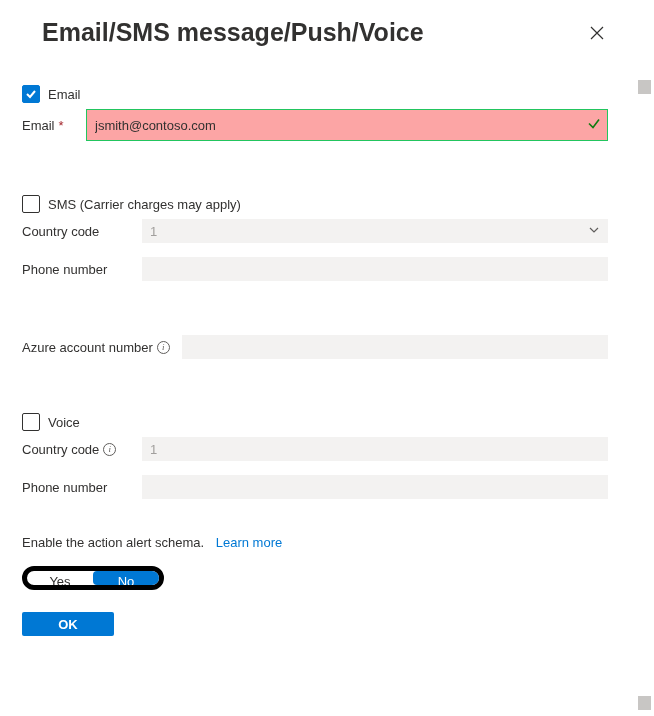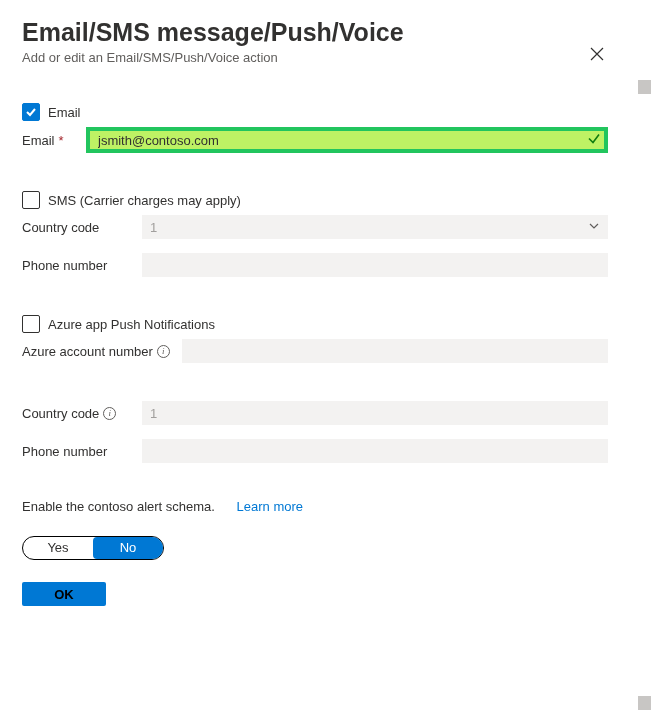--- a/index.html
+++ b/index.html
@@ -14,21 +14,22 @@
     overflow: hidden;
     position: relative;
   }
   .panel {
     padding: 18px 22px 0 22px;
     width: 630px;
   }
   .header {
     display: flex;
     justify-content: space-between;
-    align-items: flex-end;
+    align-items: flex-start;
+    margin-left: 20px;
   }
   .title {
     font-size: 25px;
     font-weight: 600;
     color: #323130;
     margin: 0;
   }
   .subtitle {
     font-size: 13px;
     color: #605e5c;
@@ -38,21 +39,21 @@
     background: none;
     border: none;
     cursor: pointer;
     padding: 4px;
     margin-top: 4px;
     color: #323130;
   }
   .close-btn svg { display: block; }
 
   .section {
-    margin-top: 38px;
+    margin-top: 54px;
   }
   .section.first { margin-top: 38px; }
 
   .chk-row {
     display: flex;
     align-items: center;
     gap: 8px;
     margin-bottom: 6px;
   }
   .chk {
@@ -99,28 +100,28 @@
     justify-content: center;
     font-size: 9px;
     font-style: italic;
     font-family: Georgia, serif;
     color: #605e5c;
     line-height: 1;
   }
 
   .text-input {
     flex: 1;
-    height: 26px;
+    height: 32px;
     padding: 2px 28px 2px 8px;
     font-size: 13px;
-    border: 4px solid #22c55e;
+    border: 1px solid #22c55e;
     outline: none;
     font-family: inherit;
     color: #323130;
-    background: #bef264;
+    background: #fca5a5;
   }
   .text-input-wrap { position: relative; flex: 1; display: flex; }
   .valid-icon {
     position: absolute;
     right: 7px;
     top: 50%;
     transform: translateY(-50%);
     color: #107c10;
   }
 
@@ -149,28 +150,28 @@
   }
   .chev { color: #605e5c; }
 
   .alert-row {
     margin-top: 36px;
     font-size: 13px;
   }
   .learn-more {
     color: #0078d4;
     text-decoration: none;
-    margin-left: 18px;
+    margin-left: 8px;
   }
 
   .toggle {
-    margin-top: 22px;
+    margin-top: 16px;
     width: 142px;
     height: 24px;
-    border: 1px solid #000000;
+    border: 5px solid #000000;
     border-radius: 12px;
     display: flex;
     align-items: flex-start;
     overflow: hidden;
     font-size: 13px;
     background: #fff;
     cursor: pointer;
   }
   .toggle .opt {
     flex: 1;
@@ -179,24 +180,24 @@
     height: 100%;
   }
   .toggle .opt.active {
     background: #0078d4;
     color: #fff;
     border-radius: 4px;
   }
 
   .ok-btn {
     margin-top: 22px;
-    width: 84px;
+    width: 92px;
     height: 24px;
     background: #0078d4;
-    color: #000000;
+    color: #ffffff;
     border: none;
     border-radius: 2px;
     font-size: 13px;
     font-weight: 600;
     cursor: pointer;
   }
 
   
   .scrollbar-track {
     position: absolute;
@@ -220,21 +221,20 @@
   }
 </style>
 </head>
 <body>
 
 <div class="panel">
 
   <div class="header">
     <div>
       <h1 class="title">Email/SMS message/Push/Voice</h1>
-      <div class="subtitle">Add or edit an Email/SMS/Push/Voice action</div>
     </div>
     <button class="close-btn">
       <span>
         <svg width="14" height="14" viewBox="0 0 14 14">
             <path d="M1 1 L13 13 M13 1 L1 13" stroke="#323130" stroke-width="1.2" fill="none"></path>
           </svg>
       </span>
     </button>
   </div>
 
@@ -284,53 +284,53 @@
       </div>
     </div>
     <div class="field-row" style="margin-top:14px">
       <div class="field-label">Phone number</div>
       <div class="disabled-input"></div>
     </div>
   </div>
 
   
   <div class="section">
-    <div class="chk-row">
-      <div class="chk">
-        
-      </div>
-      <span class="chk-label">Azure app Push Notifications</span>
-    </div>
     <div class="field-row">
       <div class="field-label" style="width:160px">
         <span>Azure account number</span>
         <span class="info-icon">i</span>
       </div>
       <div class="disabled-input"></div>
     </div>
   </div>
 
   
   <div class="section">
+    <div class="chk-row">
+      <div class="chk">
+        
+      </div>
+      <span class="chk-label">Voice</span>
+    </div>
     <div class="field-row">
       <div class="field-label">
         <span>Country code</span>
         <span class="info-icon">i</span>
       </div>
       <div class="disabled-input">1</div>
     </div>
     <div class="field-row" style="margin-top:14px">
       <div class="field-label">Phone number</div>
       <div class="disabled-input"></div>
     </div>
   </div>
 
   
   <div class="alert-row">
-    <span>Enable the contoso alert schema.</span>
+    <span>Enable the action alert schema.</span>
     <a href="#" class="learn-more">Learn more</a>
   </div>
   <div class="toggle">
     <div class="opt">Yes</div>
     <div class="opt active">No</div>
   </div>
 
   <button class="ok-btn">OK</button>
 
 </div>

